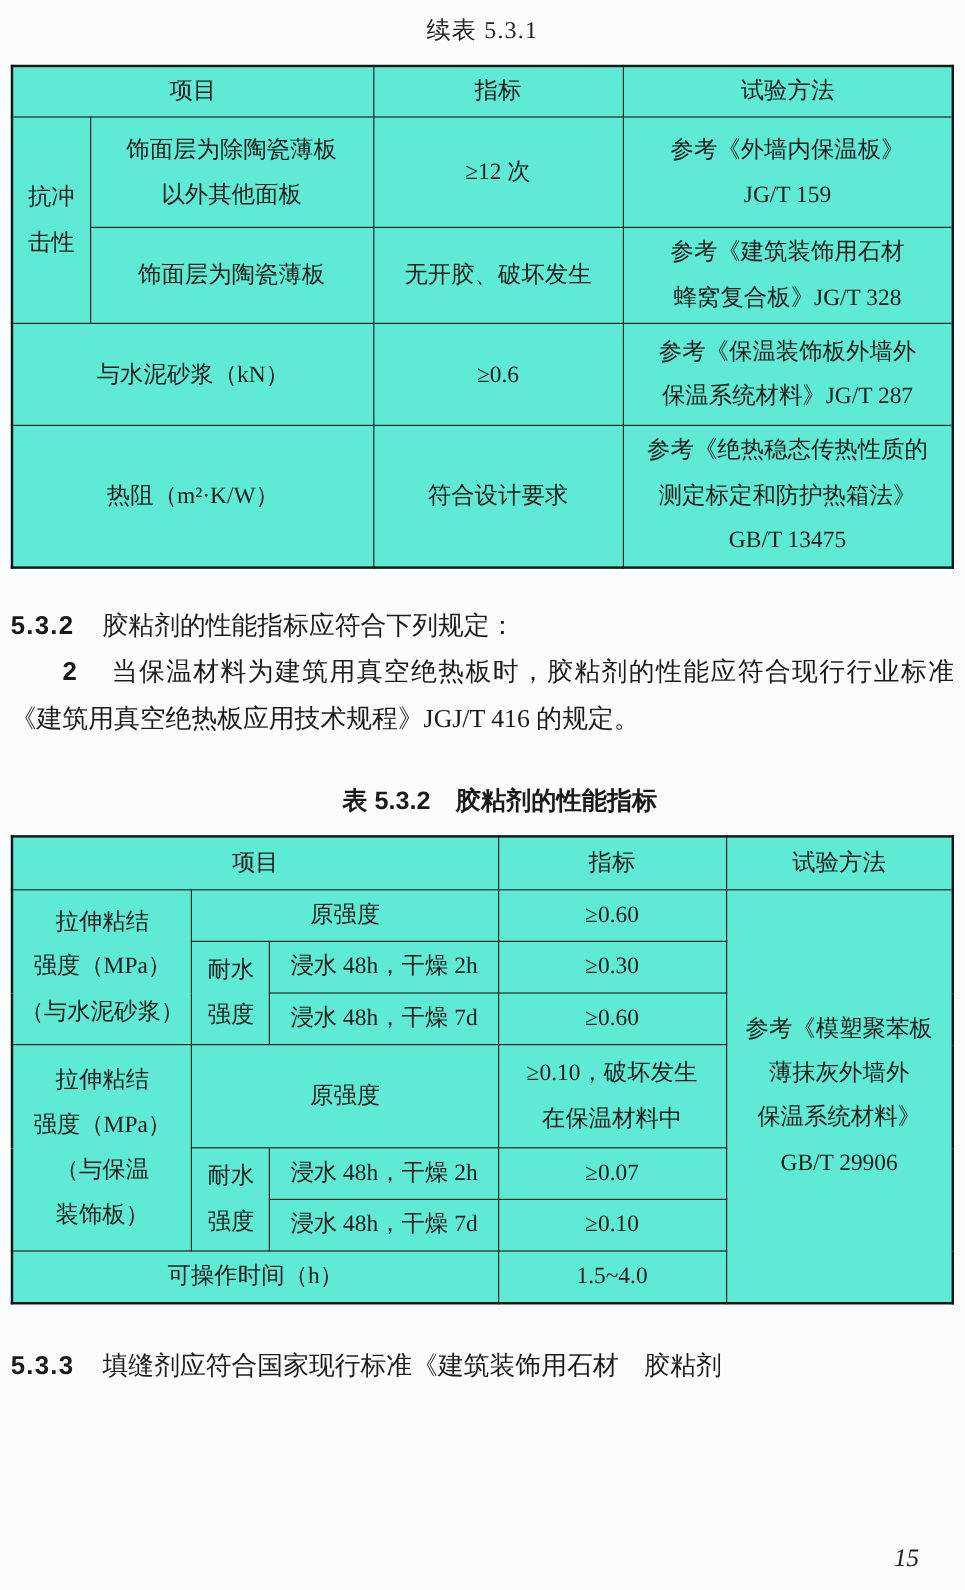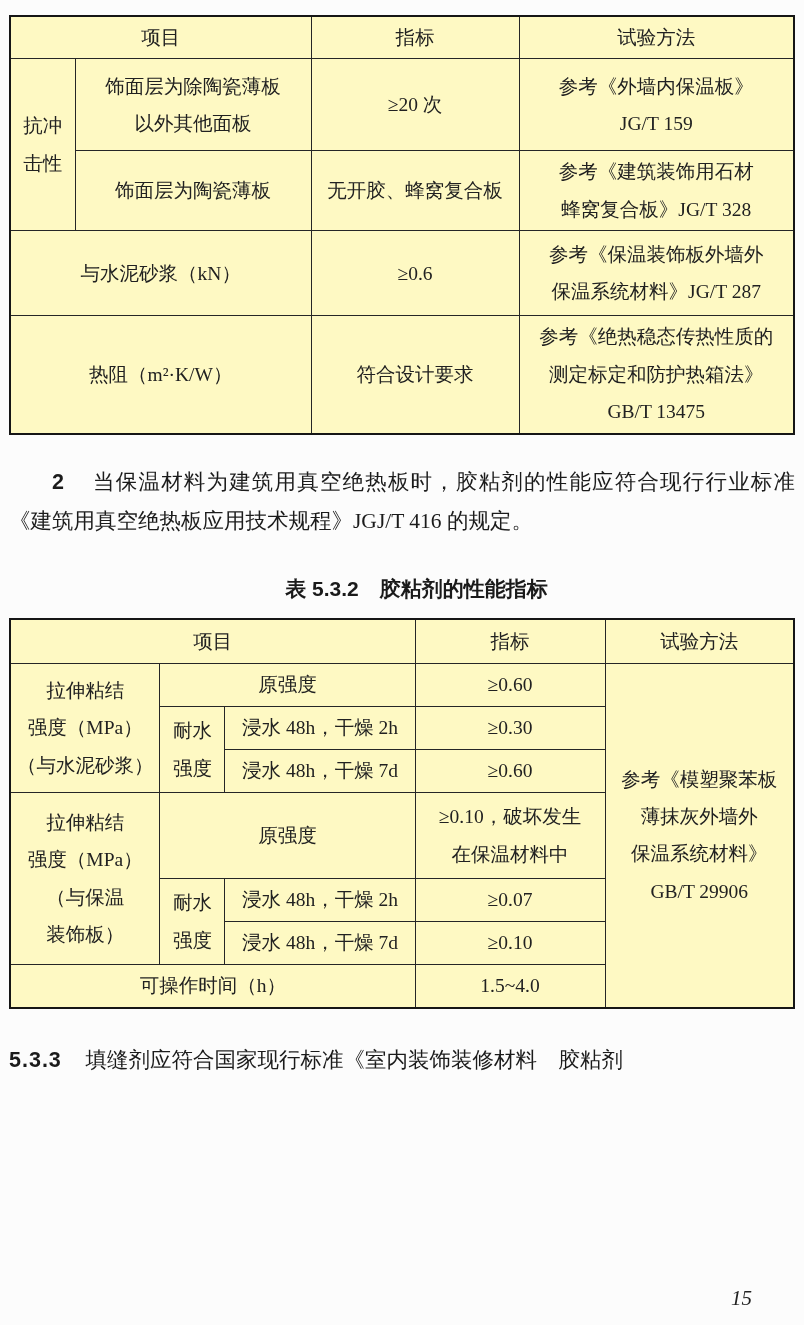--- a/index.html
+++ b/index.html
@@ -29,21 +29,21 @@
     font-weight: bold;
     font-family: "Liberation Sans", "DejaVu Sans", sans-serif;
     color: #1a1a1a;
     margin-left: 29px;
   }
   table.tbl {
     border-collapse: collapse;
     margin: 0 auto;
     width: 784px;
     table-layout: fixed;
-    background: #fef9c3;
+    background: #5eead4;
   }
   table.tbl1 { margin-top: 15px; }
   table.tbl2 { margin-top: 15px; }
   .tbl td, .tbl th {
     border: 1.5px solid #262626;
     text-align: center;
     vertical-align: middle;
     font-size: 19.5px;
     font-weight: normal;
     line-height: 1.92;
@@ -79,79 +79,81 @@
     letter-spacing: 1px;
   }
   .list-num {
     font-family: "Liberation Sans", "DejaVu Sans", sans-serif;
     font-weight: bold;
     margin-right: 1.3em;
   }
   .clause-533 { margin: 32px 9px 0 9px; }
   .page-number {
     position: absolute;
-    right: 52px;
+    right: 38px;
     bottom: 14px;
     font-size: 21px;
     font-style: italic;
     font-family: "Liberation Serif", "DejaVu Serif", serif;
     color: #222;
   }
 </style>
 </head>
 <body>
 
 <div class="page">
 
+  <div class="top-caption">续表 5.3.1</div>
 
   <table class="tbl tbl1">
     <colgroup>
       <col style="width:65px">
         <col style="width:236px">
         <col style="width:208px">
         <col style="width:275px">
     </colgroup>
     <tbody>
       <tr class="hdr h-hdr">
         <th colspan="2">项目</th>
         <th>指标</th>
         <th>试验方法</th>
       </tr>
       <tr class="h-r1">
         <td rowspan="2">抗冲
 击性</td>
         <td>饰面层为除陶瓷薄板
 以外其他面板</td>
-        <td>≥20 次</td>
+        <td>≥12 次</td>
         <td>参考《外墙内保温板》
 JG/T 159</td>
       </tr>
       <tr class="h-r2">
         <td>饰面层为陶瓷薄板</td>
-        <td>无开胶、蜂窝复合板</td>
+        <td>无开胶、破坏发生</td>
         <td>参考《建筑装饰用石材
 蜂窝复合板》JG/T 328</td>
       </tr>
       <tr class="h-r3">
         <td colspan="2">与水泥砂浆（kN）</td>
         <td>≥0.6</td>
         <td>参考《保温装饰板外墙外
 保温系统材料》JG/T 287</td>
       </tr>
       <tr class="h-r4">
         <td colspan="2">热阻（m²·K/W）</td>
         <td>符合设计要求</td>
         <td>参考《绝热稳态传热性质的
 测定标定和防护热箱法》
 GB/T 13475</td>
       </tr>
     </tbody>
   </table>
 
   <div class="body-text">
+    <p><span class="clause-num">5.3.2</span><span>胶粘剂的性能指标应符合下列规定：</span></p>
     <p class="para-indent"><span class="list-num">2</span><span>当保温材料为建筑用真空绝热板时，胶粘剂的性能应符合现行行业标准《建筑用真空绝热板应用技术规程》JGJ/T 416 的规定。</span></p>
   </div>
 
   <div class="tbl-caption">表 5.3.2　胶粘剂的性能指标</div>
 
   <table class="tbl tbl2">
     <colgroup>
       <col style="width:150px">
         <col style="width:65px">
         <col style="width:190px">
@@ -205,18 +207,18 @@
         <td>≥0.10</td>
       </tr>
       <tr class="h-s">
         <td colspan="3">可操作时间（h）</td>
         <td>1.5~4.0</td>
       </tr>
     </tbody>
   </table>
 
   <div class="body-text clause-533">
-    <p><span class="clause-num">5.3.3</span><span>填缝剂应符合国家现行标准《室内装饰装修材料　胶粘剂</span></p>
+    <p><span class="clause-num">5.3.3</span><span>填缝剂应符合国家现行标准《建筑装饰用石材　胶粘剂</span></p>
   </div>
 
   <div class="page-number">15</div>
 
 </div>
 
 </body></html>

